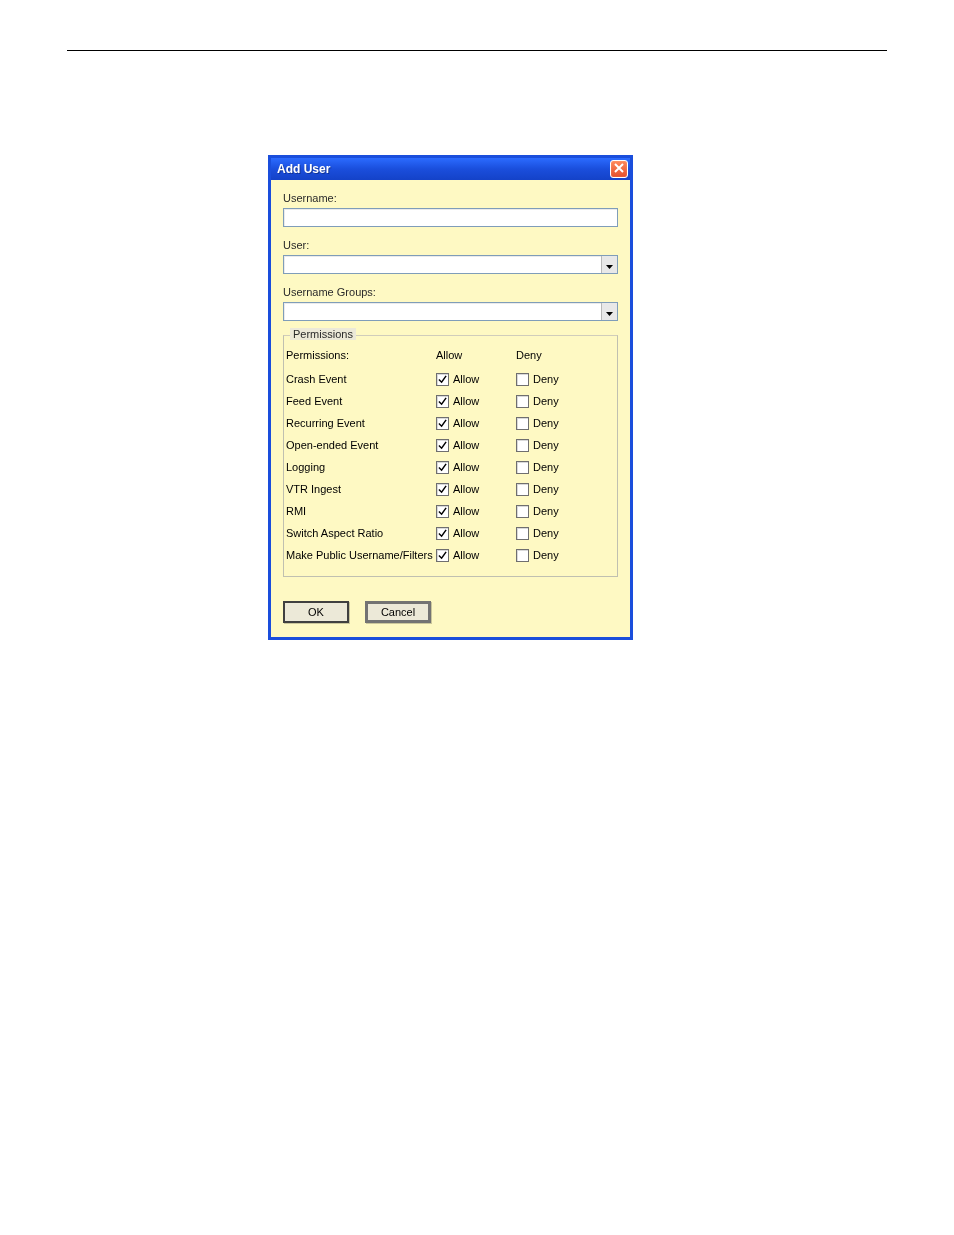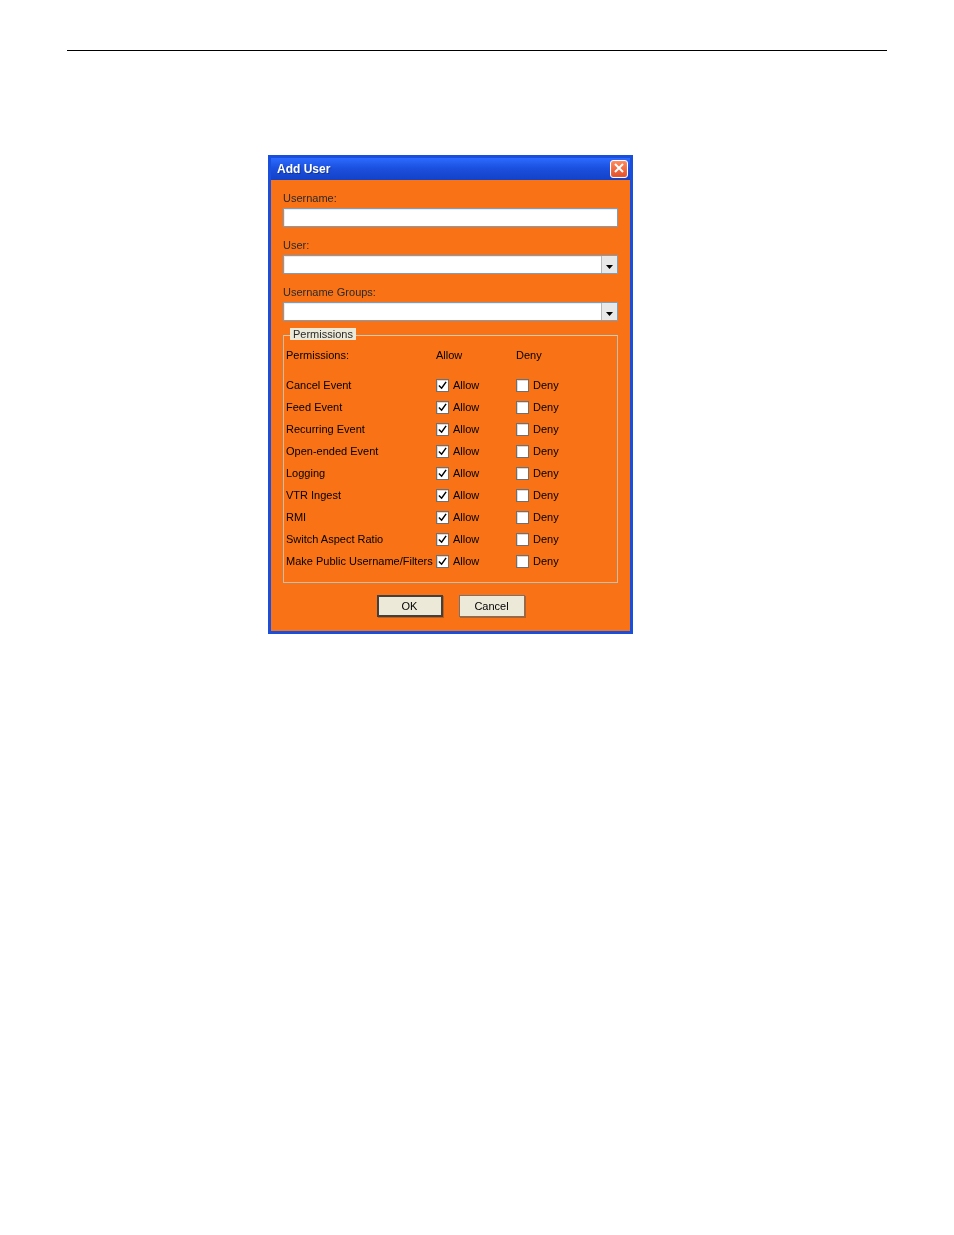--- a/index.html
+++ b/index.html
@@ -53,21 +53,21 @@
     border: 1px solid #fff;
     border-radius: 3px;
     display: flex;
     align-items: center;
     justify-content: center;
     box-shadow: inset 0 0 1px rgba(255,255,255,0.6);
     cursor: pointer;
   }
   .close-btn svg { width: 10px; height: 10px; }
   .dialog-body {
-    background: #f97316;
+    background: #fef9c3;
     padding: 12px 12px 14px 12px;
   }
   .field-label {
     display: block;
     margin-bottom: 4px;
     color: #2a2a2a;
   }
   .text-input {
     width: 100%;
     height: 19px;
@@ -117,48 +117,47 @@
     left: 6px;
     background: #ece9d8;
     padding: 0 3px;
     color: #2a2a2a;
   }
   .perm-head, .perm-row {
     display: flex;
     align-items: center;
     height: 22px;
   }
-  .perm-head { margin-bottom: 8px; }
+  .perm-head { margin-bottom: 2px; }
   .col-name { flex: 0 0 150px; }
   .col-allow { flex: 0 0 80px; display: flex; align-items: center; gap: 4px; }
   .col-deny { flex: 0 0 70px; display: flex; align-items: center; gap: 4px; }
   .chk {
     width: 13px;
     height: 13px;
     border: 1px solid #6f6f6f;
     background: #fff;
     display: inline-flex;
     align-items: center;
     justify-content: center;
     box-shadow: inset 1px 1px 0 rgba(0,0,0,0.15);
     cursor: pointer;
   }
   .chk svg { width: 9px; height: 9px; display: none; }
   .chk.checked svg { display: block; }
   .btn-row {
     display: flex;
-    justify-content: center;
     gap: 16px;
-    margin-top: 12px;
+    margin-top: 24px;
   }
   .btn {
     width: 66px;
     height: 22px;
     background: #ece9d8;
-    border: 1px solid #737373;
+    border: 3px solid #737373;
     box-shadow: 1px 1px 0 rgba(0,0,0,0.2);
     display: flex;
     align-items: center;
     justify-content: center;
     cursor: pointer;
     font-size: 11px;
   }
   .btn.default {
     border: 2px solid #404040;
   }
@@ -220,21 +219,21 @@
         <span class="legend">Permissions</span>
 
         <div class="perm-head">
           <span class="col-name">Permissions:</span>
           <span class="col-allow">Allow</span>
           <span class="col-deny">Deny</span>
         </div>
 
         <div id="perm-rows">
             <div class="perm-row">
-              <span class="col-name">Cancel Event</span>
+              <span class="col-name">Crash Event</span>
               <span class="col-allow">
                 <span class="chk checked">
                   <svg viewBox="0 0 10 10">
                     <path d="M1 5 L4 8 L9 1" stroke="#000" stroke-width="1.6" fill="none"></path>
                   </svg>
                 </span>
                 <span>Allow</span>
               </span>
               <span class="col-deny">
                 <span class="chk"></span>

